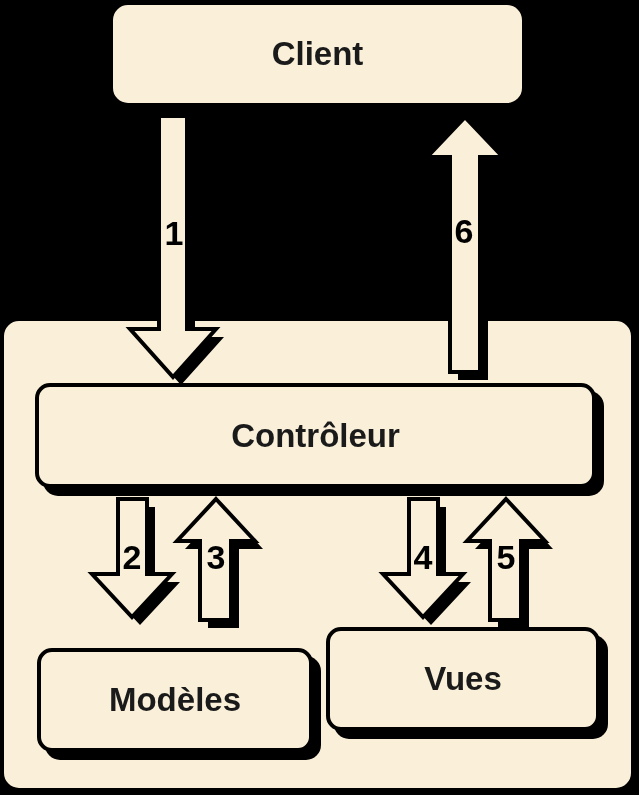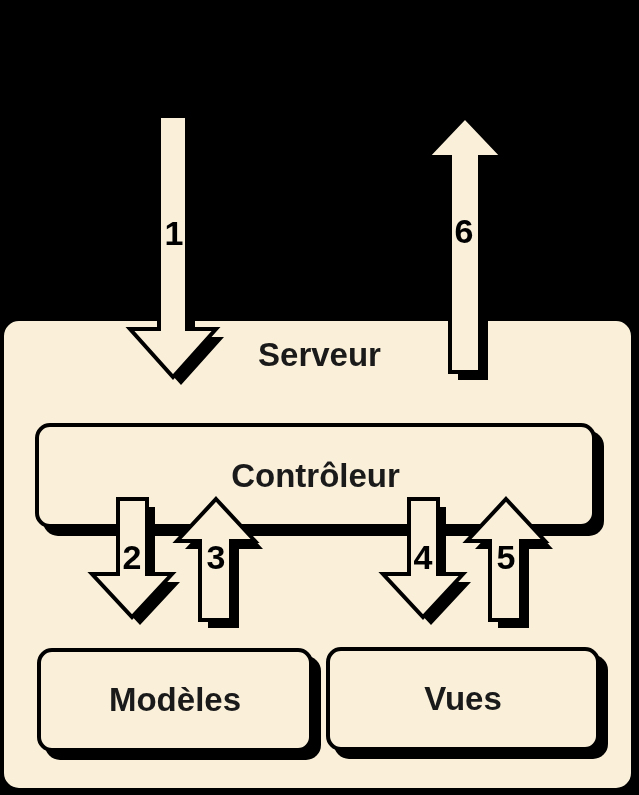--- a/index.html
+++ b/index.html
@@ -19,39 +19,41 @@
     display:flex;align-items:center;justify-content:center;
     color:var(--text);font-weight:700;font-size:33px;
   }
   .shadowed{box-shadow:8px 8px 0 var(--line);}
   .client{left:113px;top:5px;width:409px;height:98px;border-color:var(--box-fill);}
   .serveur{left:4px;top:321px;width:627px;height:467px;border-color:var(--box-fill);}
   .serveur-title{
     position:absolute;left:0;top:336px;width:100%;text-align:center;
     color:var(--text);font-weight:700;font-size:33px;
   }
-  .controleur{left:35px;top:383px;width:561px;height:105px;margin-top:40px;}
+  .controleur{left:35px;top:383px;width:561px;height:105px;}
   .modeles{left:37px;top:648px;width:276px;height:104px;}
-  .vues{left:326px;top:647px;width:274px;height:104px;}
+  .vues{left:326px;top:627px;width:274px;height:104px;}
   .arrows{position:absolute;left:0;top:0;pointer-events:none;}
   .arrow-shadow{fill:var(--line);stroke:none;}
   .arrow-body{fill:var(--box-fill);stroke:var(--line);stroke-width:4;stroke-linejoin:miter;}
   .num{
     position:absolute;transform:translate(-50%,-50%);
     color:var(--line);font-weight:700;font-size:34px;line-height:1;
   }
 </style>
 </head>
 <body>
 
 <div class="stage">
 
   <div class="box serveur"></div>
-  <div class="serveur-title">Serveur</div>
 
+  <div class="box client">
+    <span>Client</span>
+  </div>
 
   <div class="box controleur shadowed">
     <span>Contrôleur</span>
   </div>
 
   <div class="box modeles shadowed">
     <span>Modèles</span>
   </div>
 
   <div class="box vues shadowed">

